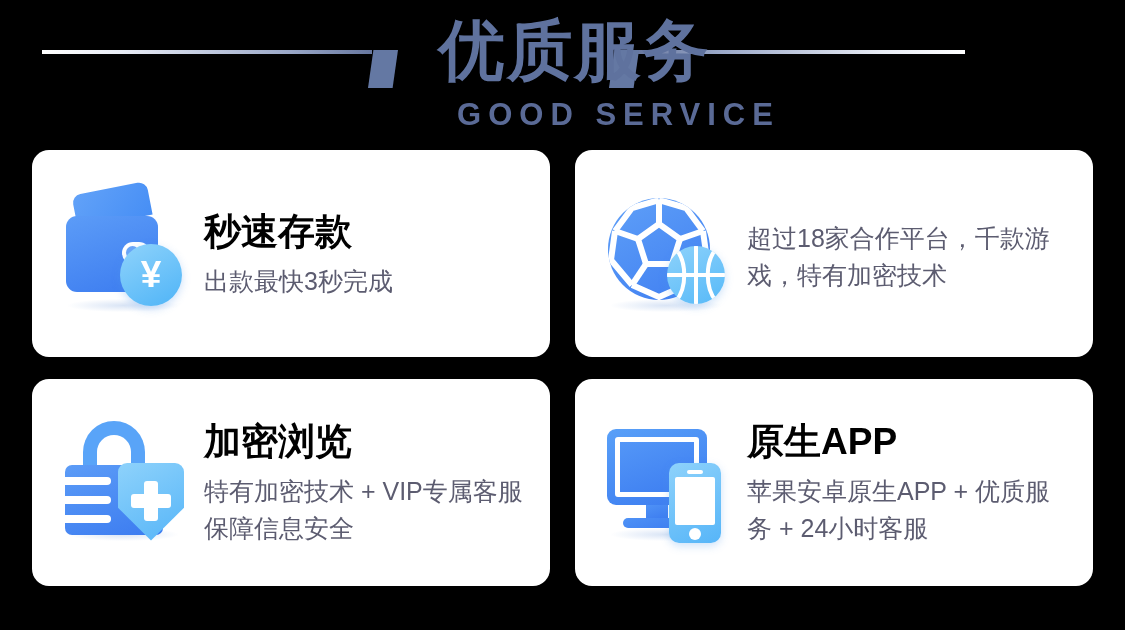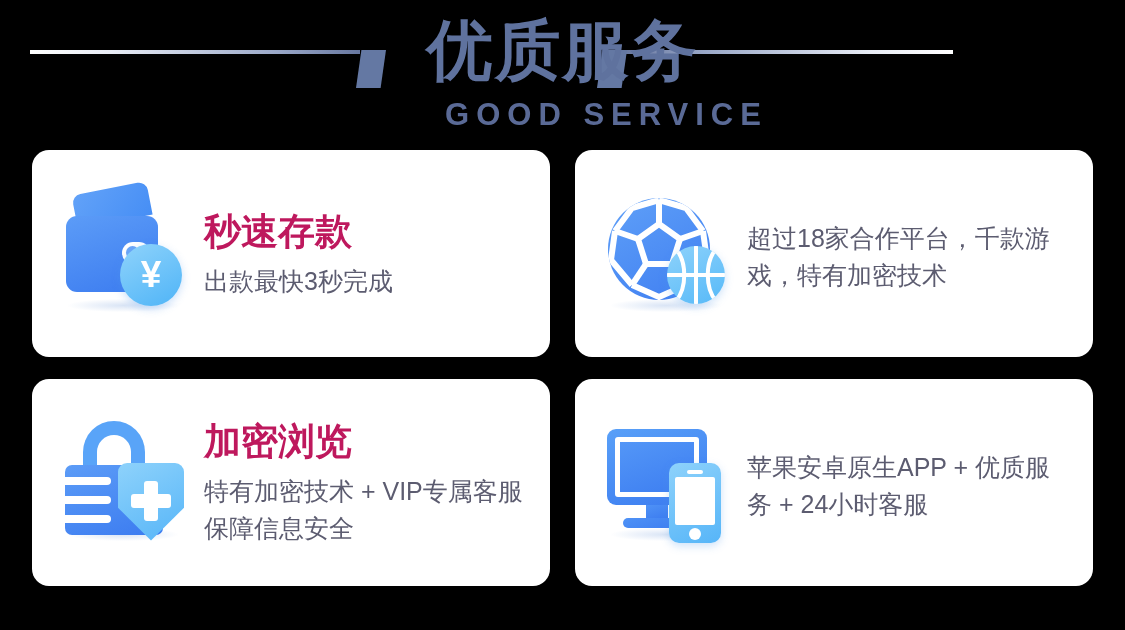--- a/index.html
+++ b/index.html
@@ -15,21 +15,21 @@
   .page {
     position: relative;
     width: 1125px;
     height: 630px;
     background: #000000;
   }
 
   
   .header {
     position: absolute;
-    left: 0;
+    left: 12px;
     top: 0;
     width: 983px;
     height: 146px;
   }
 
   .header-rule {
     position: absolute;
     top: 50px;
     height: 4px;
     pointer-events: none;
@@ -120,21 +120,21 @@
   .card-text {
     margin-left: 14px;
     flex: 1 1 auto;
     min-width: 0;
   }
 
   .card-title {
     font-size: 37px;
     font-weight: bold;
     line-height: 48px;
-    color: #be185d;
+    color: #000000;
     letter-spacing: 0px;
     white-space: nowrap;
   }
 
   .card-desc {
     margin-top: 7px;
     font-size: 25px;
     font-weight: normal;
     line-height: 37px;
     color: #5c5c70;
@@ -467,18 +467,19 @@
           <div class="monitor-screen"></div>
         </div>
         <div class="monitor-neck"></div>
         <div class="monitor-base"></div>
         <div class="phone"></div>
         <div class="phone-speaker"></div>
         <div class="phone-screen"></div>
         <div class="phone-home"></div>
       </div>
       <div class="card-text">
+        <div class="card-title">原生APP</div>
         <div class="card-desc">苹果安卓原生APP + 优质服务 + 24小时客服</div>
       </div>
     </div>
 
   </div>
 </div>
 
 </body></html>

